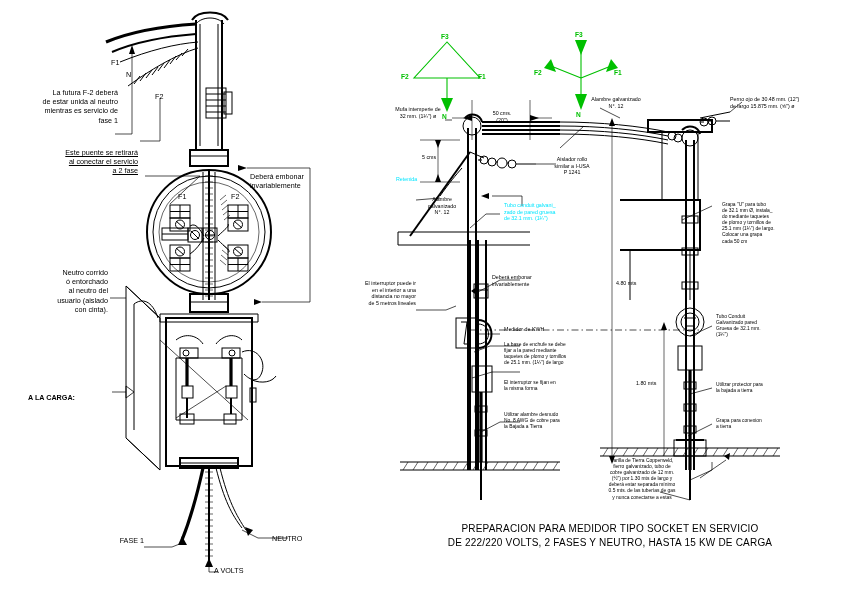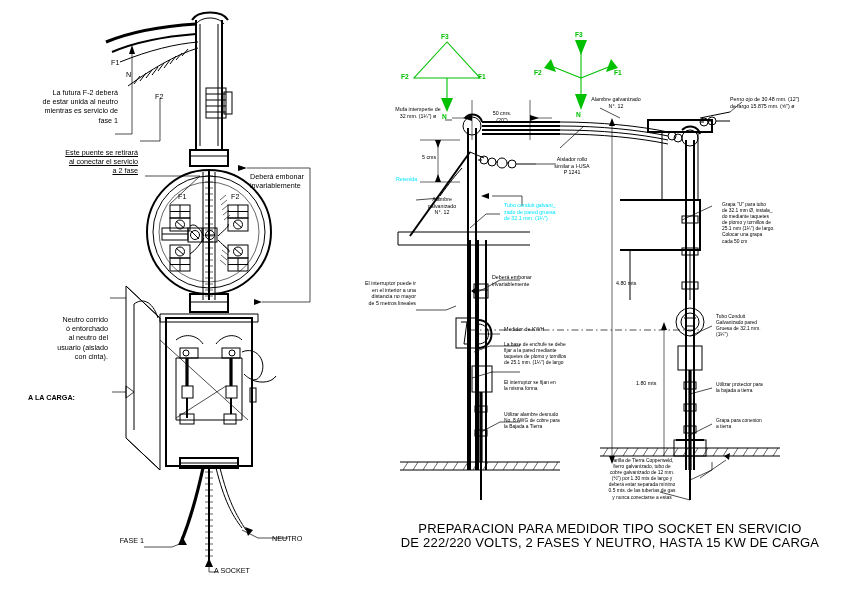--- a/index.html
+++ b/index.html
@@ -6,21 +6,21 @@
   body{width:845px;height:596px;overflow:hidden;
        font-family:"Liberation Sans","DejaVu Sans",sans-serif;color:#000;}
   #sheet{position:relative;width:845px;height:596px;background:#fff;}
   .lbl{position:absolute;font-size:7.2px;line-height:9.2px;white-space:pre;color:#000;}
   .lbl.r{text-align:right;}
   .lbl.c{text-align:center;}
   .tiny{font-size:5.3px;line-height:6.6px;}
   .tiny2{font-size:4.9px;line-height:6.1px;}
   .grn{color:#00c000;font-weight:bold;font-size:6.6px;}
   .cyn{color:#00e5ff;}
-  .big{font-size:13px;line-height:14px;letter-spacing:.2px;}
+  .big{font-size:10px;line-height:14px;letter-spacing:.2px;}
   svg{position:absolute;left:0;top:0;}
   .st{fill:none;stroke:#000;stroke-width:1;}
   .th{fill:none;stroke:#000;stroke-width:2;}
   .thk{fill:none;stroke:#000;stroke-width:3.2;}
   .dash{fill:none;stroke:#000;stroke-width:.7;stroke-dasharray:7 3 1.5 3;}
   .hair{fill:none;stroke:#000;stroke-width:.6;}
   .g{fill:none;stroke:#00c000;stroke-width:1.1;}
   .gf{fill:#00c000;}
   .ldr{fill:none;stroke:#000;stroke-width:.7;}
 </style>
@@ -326,34 +326,34 @@
 
   <div class="lbl r" style="left:20px;top:88px;width:98px;text-align:right;">La futura F-2 deberá
 de estar unida al neutro
 mientras es servicio de
 fase 1</div>
   <div class="lbl r" style="left:20px;top:148px;width:118px;text-decoration:underline;">Este puente se retirará
 al conectar el servicio
 a 2 fase</div>
   <div class="lbl" style="left:250px;top:172px;width:90px;">Deberá embonar
 invariablemente</div>
-  <div class="lbl r" style="left:18px;top:268px;width:90px;margin-top:47px;">Neutro corrido
+  <div class="lbl r" style="left:18px;top:268px;width:90px;">Neutro corrido
 ó entorchado
 al neutro del
 usuario (aislado
 con cinta).</div>
   <div class="lbl" style="left:28px;top:393px;width:96px;font-weight:bold;">A LA CARGA:</div>
   <div class="lbl" style="left:111px;top:58px;">F1</div>
   <div class="lbl" style="left:126px;top:70px;">N</div>
   <div class="lbl" style="left:155px;top:92px;">F2</div>
   <div class="lbl" style="left:178px;top:192px;">F1</div>
   <div class="lbl" style="left:231px;top:192px;">F2</div>
   <div class="lbl r" style="left:104px;top:536px;width:40px;">FASE 1</div>
   <div class="lbl" style="left:272px;top:534px;">NEUTRO</div>
-  <div class="lbl" style="left:214px;top:566px;">A SOCKET</div>
+  <div class="lbl" style="left:214px;top:566px;">A VOLTS</div>
 
   <div class="lbl grn" style="left:441px;top:32px;">F3</div>
   <div class="lbl grn" style="left:401px;top:72px;">F2</div>
   <div class="lbl grn" style="left:478px;top:72px;">F1</div>
   <div class="lbl grn" style="left:442px;top:112px;">N</div>
   <div class="lbl grn" style="left:575px;top:30px;">F3</div>
   <div class="lbl grn" style="left:534px;top:68px;">F2</div>
   <div class="lbl grn" style="left:614px;top:68px;">F1</div>
   <div class="lbl grn" style="left:576px;top:110px;">N</div>
 

